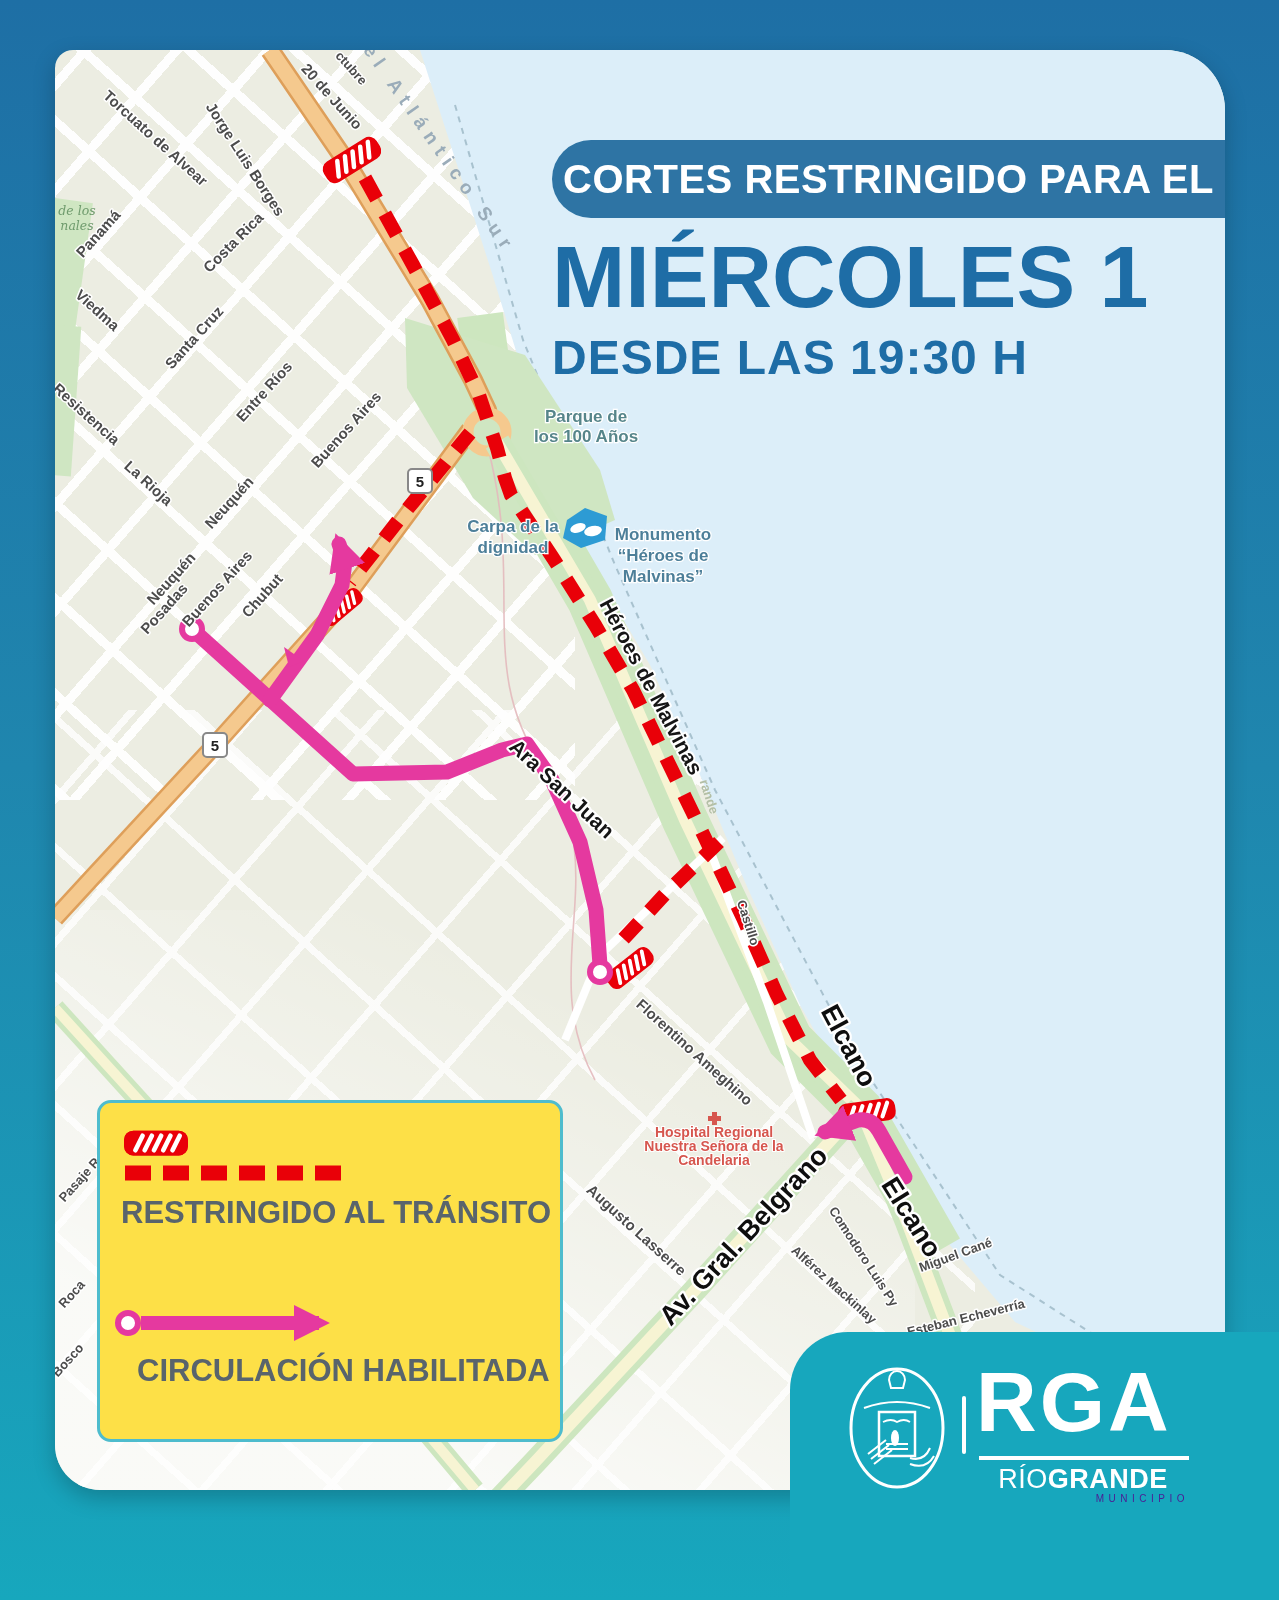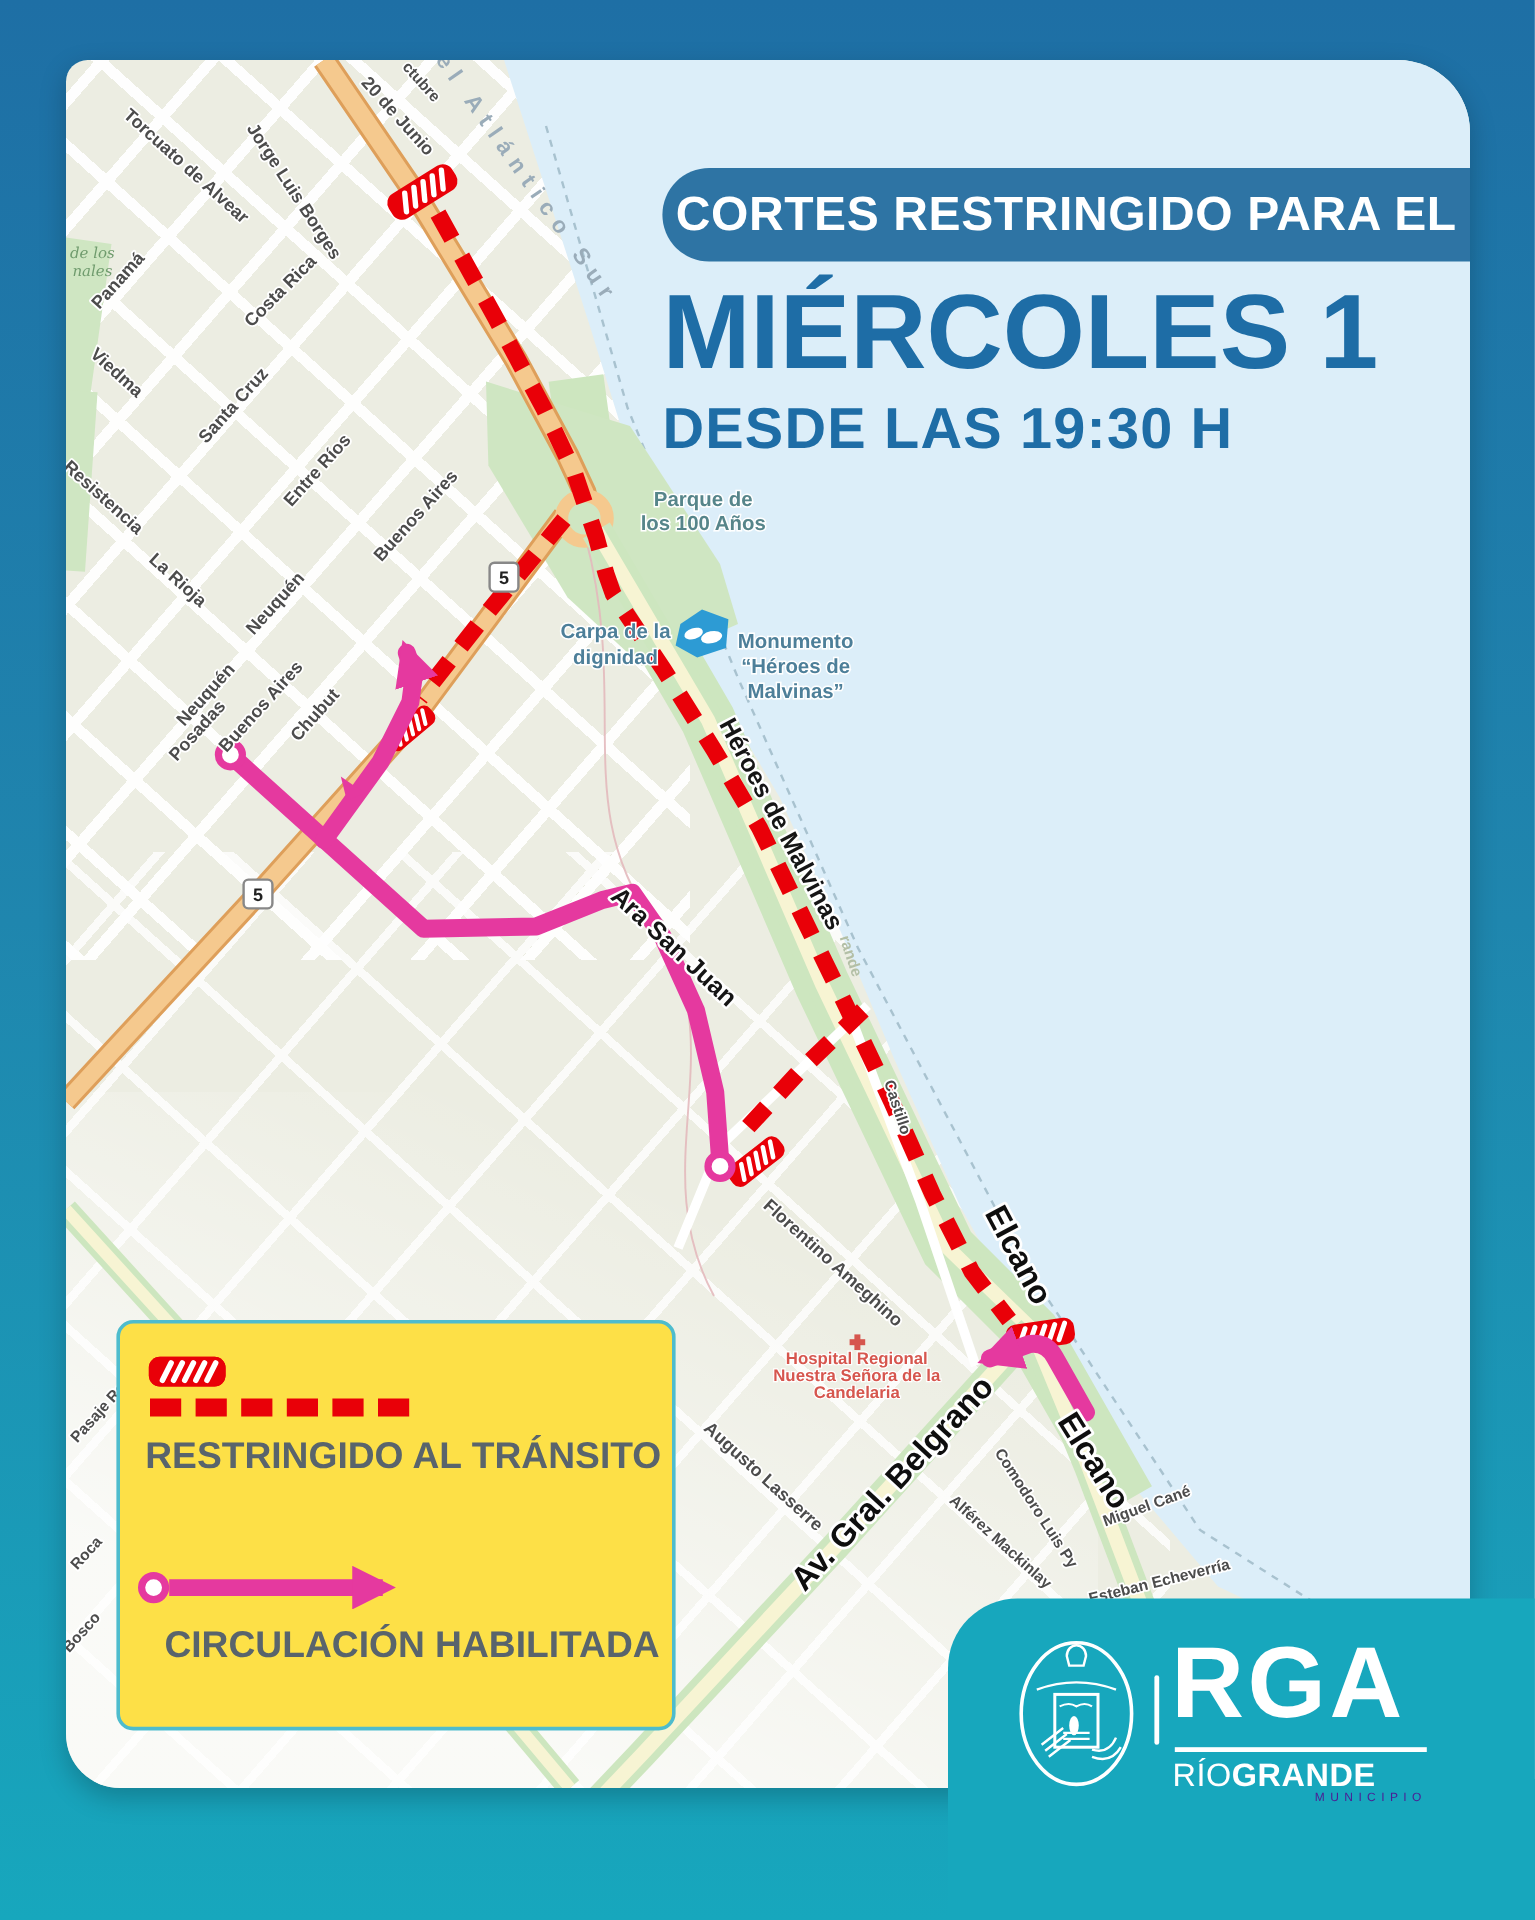--- a/index.html
+++ b/index.html
@@ -61,21 +61,21 @@
 
   .patch{
     position:absolute;left:790px;top:1332px;width:489px;height:268px;
     background:var(--bg_bottom);border-radius:58px 0 0 0;
   }
   .patch .crest{position:absolute;left:58px;top:34px;}
   .patch .bar{position:absolute;left:172px;top:64px;width:4px;height:58px;background:#fff;border-radius:2px;}
   .patch .rga{position:absolute;left:186px;top:28px;width:216px;
     color:#fff;font-weight:bold;font-size:84px;letter-spacing:3px;line-height:1;}
   .patch .underline{position:absolute;left:189px;top:124px;width:210px;height:4px;background:#fff;}
-  .patch .riogrande{position:absolute;left:187px;top:132px;width:212px;text-align:left;
+  .patch .riogrande{position:absolute;left:187px;top:132px;width:212px;text-align:center;
     color:#fff;font-size:27px;letter-spacing:.5px;white-space:nowrap;}
   .patch .riogrande .thin{font-weight:normal;}
   .patch .riogrande .bold{font-weight:bold;}
   .patch .municipio{position:absolute;left:187px;top:161px;width:212px;text-align:right;
     color:#4c1d95;font-size:10px;letter-spacing:4.5px;font-weight:normal;}
 
   
   .lbl{font-family:"Liberation Sans",sans-serif;font-weight:bold;font-size:15px;fill:#4c4c4c;
        stroke:#fff;stroke-width:3px;paint-order:stroke;stroke-linejoin:round;text-anchor:middle;}
   .lbl-xs{font-size:13px;}

